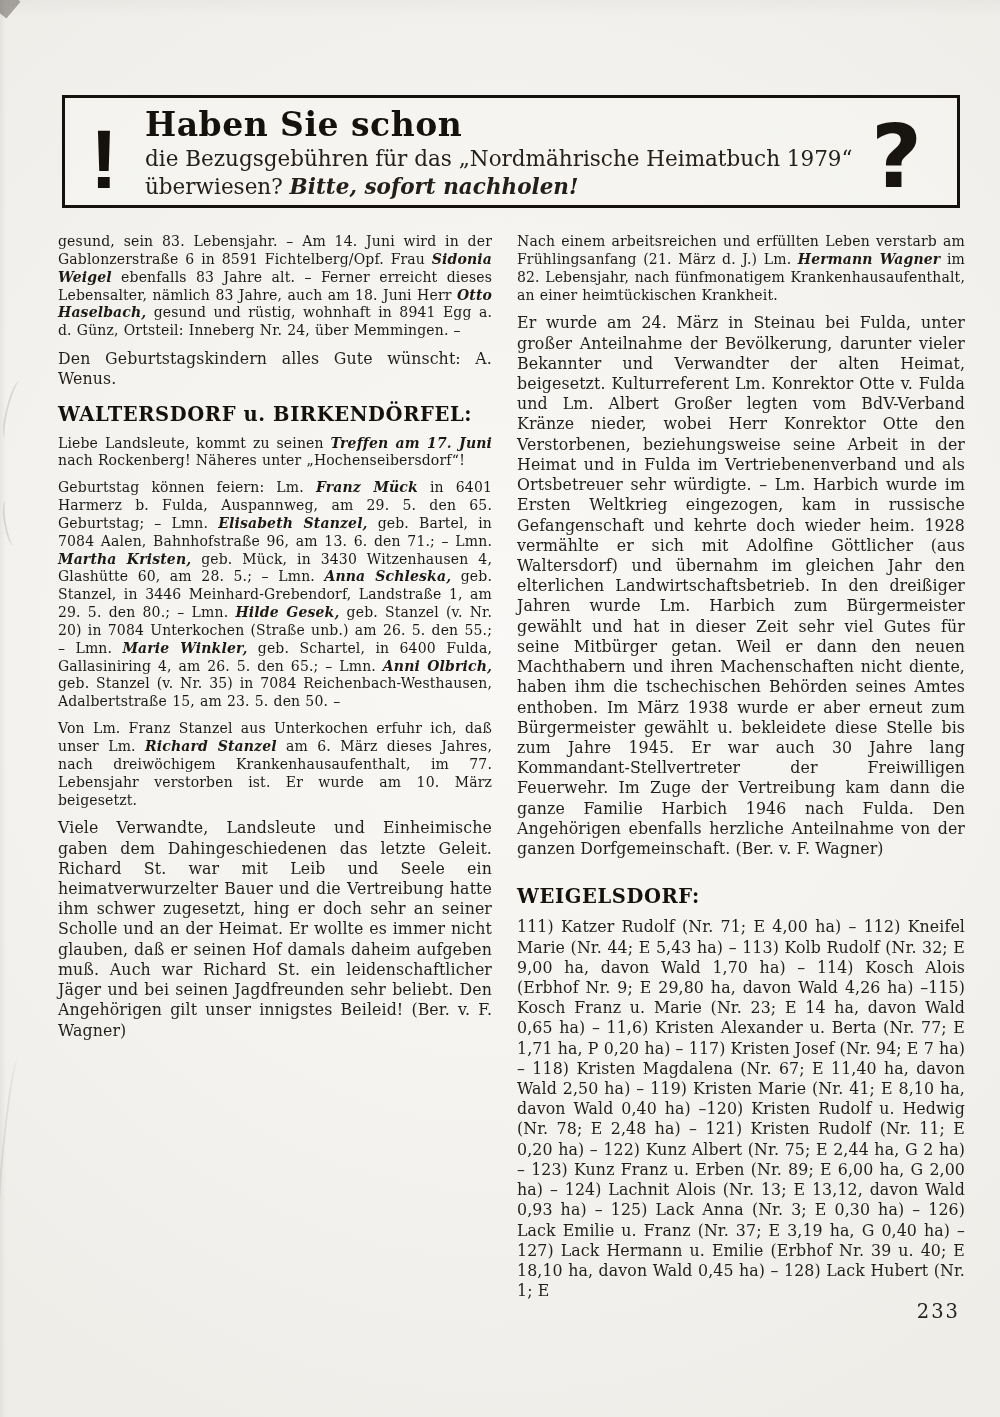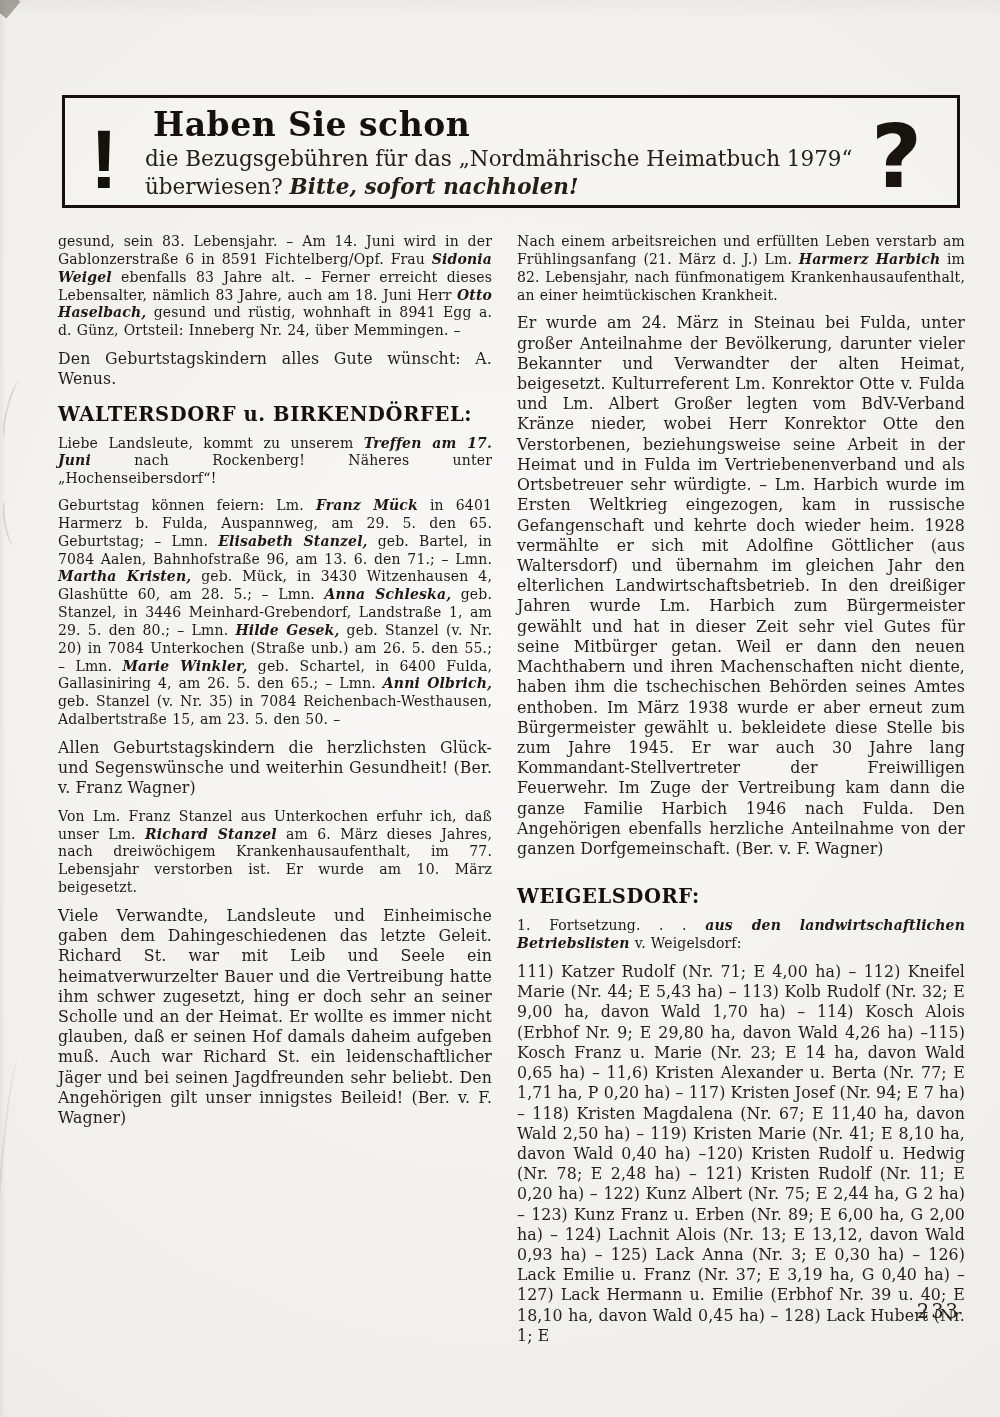--- a/index.html
+++ b/index.html
@@ -32,21 +32,21 @@
     display:flex;align-items:stretch;
   }
   .excl{
     width:78px;display:flex;align-items:center;justify-content:center;
     font-family:"Liberation Sans","DejaVu Sans",sans-serif;
     font-weight:bold;font-size:84px;line-height:84px;color:#15120d;
     padding-top:14px;
   }
   .notice-text{flex:1;padding:7px 0 0 2px;}
   .notice-title{
-    font-weight:bold;font-size:33px;line-height:40px;color:#15120d;letter-spacing:.5px;margin-left:8px;
+    font-weight:bold;font-size:33px;line-height:40px;color:#15120d;letter-spacing:.5px;
   }
   .notice-line{font-size:21.5px;line-height:28px;color:#242019;}
   .qmark{
     width:86px;display:flex;align-items:center;justify-content:flex-start;
     font-family:"DejaVu Sans","Liberation Sans",sans-serif;
     font-weight:bold;font-size:88px;line-height:88px;color:#181510;
     padding-top:10px;
   }
 
   
@@ -99,32 +99,30 @@
     </div>
     <div class="qmark">?</div>
   </div>
 
   <div class="columns">
 
     <div class="col col-left">
       <p class="body"><span>gesund, sein 83. Lebensjahr. – Am 14. Juni wird in der Gablonzerstraße 6 in 8591 Fichtelberg/Opf. Frau </span><span class="b">Sidonia Weigel</span><span> ebenfalls 83 Jahre alt. – Ferner erreicht dieses Lebensalter, nämlich 83 Jahre, auch am 18. Juni Herr </span><span class="b">Otto Haselbach,</span><span> gesund und rüstig, wohnhaft in 8941 Egg a. d. Günz, Ortsteil: Inneberg Nr. 24, über Memmingen. –</span></p>
       <p class="small"><span>Den Geburtstagskindern alles Gute wünscht: A. Wenus.</span></p>
       <h3 class="heading">WALTERSDORF u. BIRKENDÖRFEL:</h3>
-      <p class="body"><span>Liebe Landsleute, kommt zu unserem </span><span class="b">Treffen am 17. Juni</span><span> nach Rockenberg! Näheres unter „Hochenseibersdorf“!</span></p>
+      <p class="body"><span>Liebe Landsleute, kommt zu seinen </span><span class="b">Treffen am 17. Juni</span><span> nach Rockenberg! Näheres unter „Hochenseibersdorf“!</span></p>
       <p class="body"><span>Geburtstag können feiern: Lm. </span><span class="b">Franz Mück</span><span> in 6401 Harmerz b. Fulda, Auspannweg, am 29. 5. den 65. Geburtstag; – Lmn. </span><span class="b">Elisabeth Stanzel,</span><span> geb. Bartel, in 7084 Aalen, Bahnhofstraße 96, am 13. 6. den 71.; – Lmn. </span><span class="b">Martha Kristen,</span><span> geb. Mück, in 3430 Witzenhausen 4, Glashütte 60, am 28. 5.; – Lmn. </span><span class="b">Anna Schleska,</span><span> geb. Stanzel, in 3446 Meinhard-Grebendorf, Landstraße 1, am 29. 5. den 80.; – Lmn. </span><span class="b">Hilde Gesek,</span><span> geb. Stanzel (v. Nr. 20) in 7084 Unterkochen (Straße unb.) am 26. 5. den 55.; – Lmn. </span><span class="b">Marie Winkler,</span><span> geb. Schartel, in 6400 Fulda, Gallasiniring 4, am 26. 5. den 65.; – Lmn. </span><span class="b">Anni Olbrich,</span><span> geb. Stanzel (v. Nr. 35) in 7084 Reichenbach-Westhausen, Adalbertstraße 15, am 23. 5. den 50. –</span></p>
-      <p class="small"><span>Allen Geburtstagskindern die herzlichsten Glück- und Segenswünsche und weiterhin Gesundheit! (Ber. v. Franz Wagner)</span></p>
       <p class="body"><span>Von Lm. Franz Stanzel aus Unterkochen erfuhr ich, daß unser Lm. </span><span class="b">Richard Stanzel</span><span> am 6. März dieses Jahres, nach dreiwöchigem Krankenhausaufenthalt, im 77. Lebensjahr verstorben ist. Er wurde am 10. März beigesetzt.</span></p>
       <p class="small"><span>Viele Verwandte, Landsleute und Einheimische gaben dem Dahingeschiedenen das letzte Geleit. Richard St. war mit Leib und Seele ein heimatverwurzelter Bauer und die Vertreibung hatte ihm schwer zugesetzt, hing er doch sehr an seiner Scholle und an der Heimat. Er wollte es immer nicht glauben, daß er seinen Hof damals daheim aufgeben muß. Auch war Richard St. ein leidenschaftlicher Jäger und bei seinen Jagdfreunden sehr beliebt. Den Angehörigen gilt unser innigstes Beileid! (Ber. v. F. Wagner)</span></p>
     </div>
 
     <div class="col col-right">
-      <p class="body"><span>Nach einem arbeitsreichen und erfüllten Leben verstarb am Frühlingsanfang (21. März d. J.) Lm. </span><span class="b">Harmerz Harbich</span><span> im 82. Lebensjahr, nach fünfmonatigem Krankenhausaufenthalt, an einer heimtückischen Krankheit.</span></p>
+      <p class="body"><span>Nach einem arbeitsreichen und erfüllten Leben verstarb am Frühlingsanfang (21. März d. J.) Lm. </span><span class="b">Hermann Wagner</span><span> im 82. Lebensjahr, nach fünfmonatigem Krankenhausaufenthalt, an einer heimtückischen Krankheit.</span></p>
       <p class="small"><span>Er wurde am 24. März in Steinau bei Fulda, unter großer Anteilnahme der Bevölkerung, darunter vieler Bekannter und Verwandter der alten Heimat, beigesetzt. Kulturreferent Lm. Konrektor Otte v. Fulda und Lm. Albert Großer legten vom BdV-Verband Kränze nieder, wobei Herr Konrektor Otte den Verstorbenen, beziehungsweise seine Arbeit in der Heimat und in Fulda im Vertriebenenverband und als Ortsbetreuer sehr würdigte. – Lm. Harbich wurde im Ersten Weltkrieg eingezogen, kam in russische Gefangenschaft und kehrte doch wieder heim. 1928 vermählte er sich mit Adolfine Göttlicher (aus Waltersdorf) und übernahm im gleichen Jahr den elterlichen Landwirtschaftsbetrieb. In den dreißiger Jahren wurde Lm. Harbich zum Bürgermeister gewählt und hat in dieser Zeit sehr viel Gutes für seine Mitbürger getan. Weil er dann den neuen Machthabern und ihren Machenschaften nicht diente, haben ihm die tschechischen Behörden seines Amtes enthoben. Im März 1938 wurde er aber erneut zum Bürgermeister gewählt u. bekleidete diese Stelle bis zum Jahre 1945. Er war auch 30 Jahre lang Kommandant-Stellvertreter der Freiwilligen Feuerwehr. Im Zuge der Vertreibung kam dann die ganze Familie Harbich 1946 nach Fulda. Den Angehörigen ebenfalls herzliche Anteilnahme von der ganzen Dorfgemeinschaft. (Ber. v. F. Wagner)</span></p>
       <h3 class="heading mt-lg">WEIGELSDORF:</h3>
-      <p class="body"><span>1. Fortsetzung. . . </span><span class="b">aus den landwirtschaftlichen Betriebslisten</span><span> v. Weigelsdorf:</span></p>
       <p class="small"><span>111) Katzer Rudolf (Nr. 71; E 4,00 ha) – 112) Kneifel Marie (Nr. 44; E 5,43 ha) – 113) Kolb Rudolf (Nr. 32; E 9,00 ha, davon Wald 1,70 ha) – 114) Kosch Alois (Erbhof Nr. 9; E 29,80 ha, davon Wald 4,26 ha) –115) Kosch Franz u. Marie (Nr. 23; E 14 ha, davon Wald 0,65 ha) – 11,6) Kristen Alexander u. Berta (Nr. 77; E 1,71 ha, P 0,20 ha) – 117) Kristen Josef (Nr. 94; E 7 ha) – 118) Kristen Magdalena (Nr. 67; E 11,40 ha, davon Wald 2,50 ha) – 119) Kristen Marie (Nr. 41; E 8,10 ha, davon Wald 0,40 ha) –120) Kristen Rudolf u. Hedwig (Nr. 78; E 2,48 ha) – 121) Kristen Rudolf (Nr. 11; E 0,20 ha) – 122) Kunz Albert (Nr. 75; E 2,44 ha, G 2 ha) – 123) Kunz Franz u. Erben (Nr. 89; E 6,00 ha, G 2,00 ha) – 124) Lachnit Alois (Nr. 13; E 13,12, davon Wald 0,93 ha) – 125) Lack Anna (Nr. 3; E 0,30 ha) – 126) Lack Emilie u. Franz (Nr. 37; E 3,19 ha, G 0,40 ha) – 127) Lack Hermann u. Emilie (Erbhof Nr. 39 u. 40; E 18,10 ha, davon Wald 0,45 ha) – 128) Lack Hubert (Nr. 1; E</span></p>
     </div>
 
   </div>
 
   <div class="pagenum">233</div>
 
 </div>
 
 </body></html>

